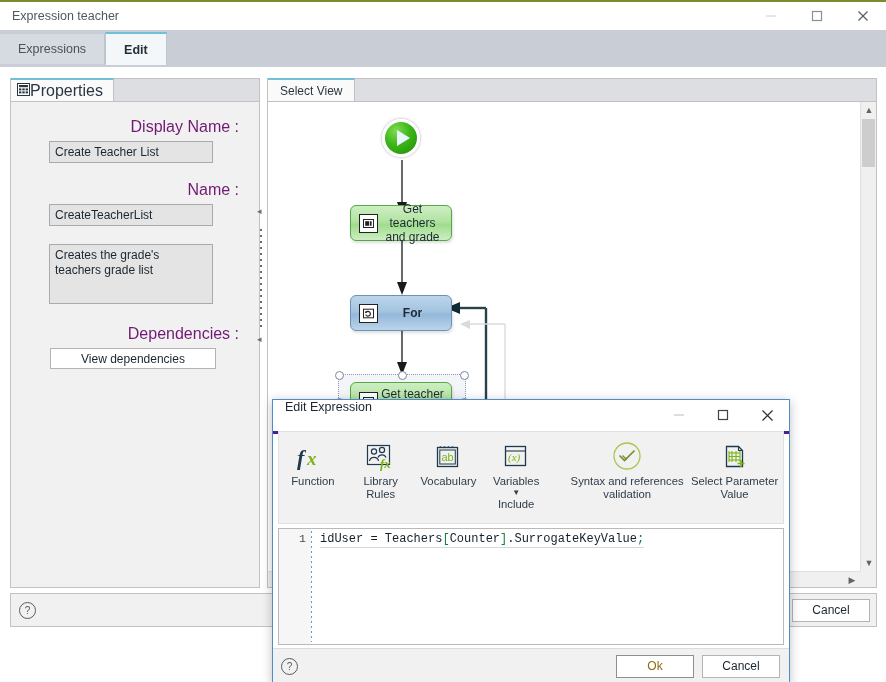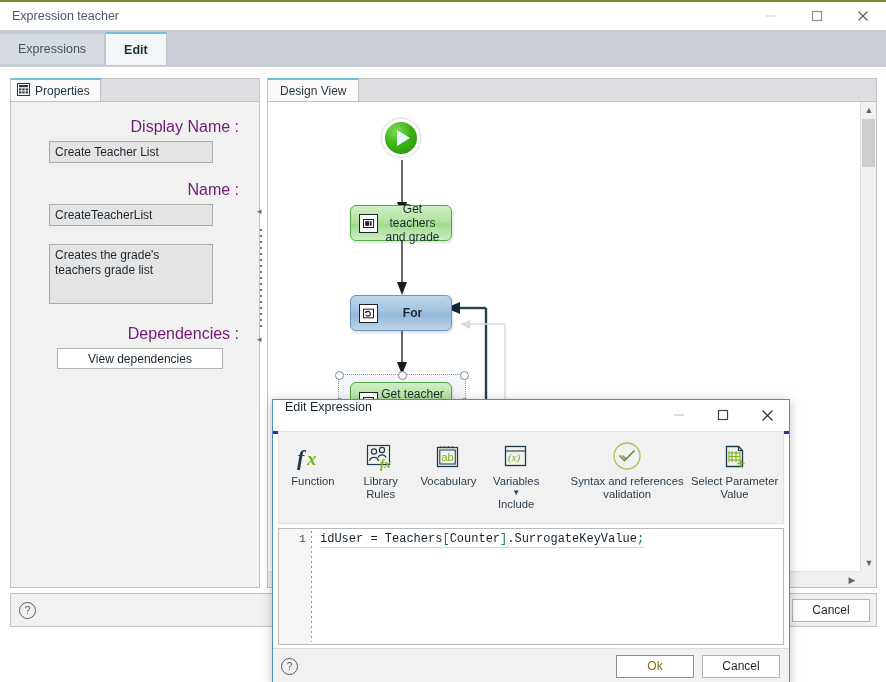--- a/index.html
+++ b/index.html
@@ -75,23 +75,23 @@
     box-sizing: border-box;
   }
   .panel-tabrow {
     height: 23px; background: #dcdee1;
     display: flex; align-items: flex-end;
     border-bottom: 1px solid #c2c2c2;
     box-sizing: border-box;
   }
   .panel-tab {
     height: 23px; padding: 0 10px 0 6px;
-    display: flex; align-items: center; gap: 5px;
+    display: flex; align-items: center; 
     background: #fafafa;
-    font-size: 12px; color: #2a3640;
+    font-size: 16px; color: #2a3640;
     border-top: 2px solid #6fc0d8;
     border-right: 1px solid #c2c2c2;
     box-sizing: border-box;
   }
   .panel-body {
     position: absolute; top: 23px; left: 0; right: 0; bottom: 0;
     background: #f1f1f1;
     padding: 16px 20px 0 20px;
     box-sizing: border-box;
   }
@@ -114,21 +114,21 @@
     margin-left: 18px;
     width: 164px; height: 60px;
     background: #e4e4e4;
     border: 1px solid #a9aaac;
     font-family: "Liberation Sans", sans-serif;
     font-size: 12px; color: #1a2630;
     padding: 3px 5px; line-height: 15px;
     box-sizing: border-box; resize: none; outline: none;
   }
   .dep-btn {
-    margin-left: 26px;
+    margin-left: 19px;
     width: 166px; height: 21px;
     background: #ffffff;
     border: 1px solid #b4b4b4;
     font-family: "Liberation Sans", sans-serif;
     font-size: 12px; color: #1a2630;
     cursor: default;
   }
 
   
   .splitter {
@@ -417,21 +417,21 @@
     </div>
 
     <div class="splitter">
       <div class="split-arrow" style="top:0;">◂</div>
       <div class="split-dots"></div>
       <div class="split-arrow" style="top:128px;">◂</div>
     </div>
 
     <div class="right-panel">
       <div class="dv-tabrow">
-        <div class="dv-tab">Design View</div>
+        <div class="dv-tab">Select View</div>
       </div>
 
       <div class="canvas">
 
         <svg width="600" height="460" style="position:absolute;left:0;top:0;">
 
           <line x1="134" y1="58" x2="134" y2="103" stroke="#1a1a1a" stroke-width="1.3"></line>
           <polygon points="134,113 129,100 139,100" fill="#1a1a1a"></polygon>
 
           <line x1="134" y1="138" x2="134" y2="183" stroke="#1a1a1a" stroke-width="1.3"></line>

